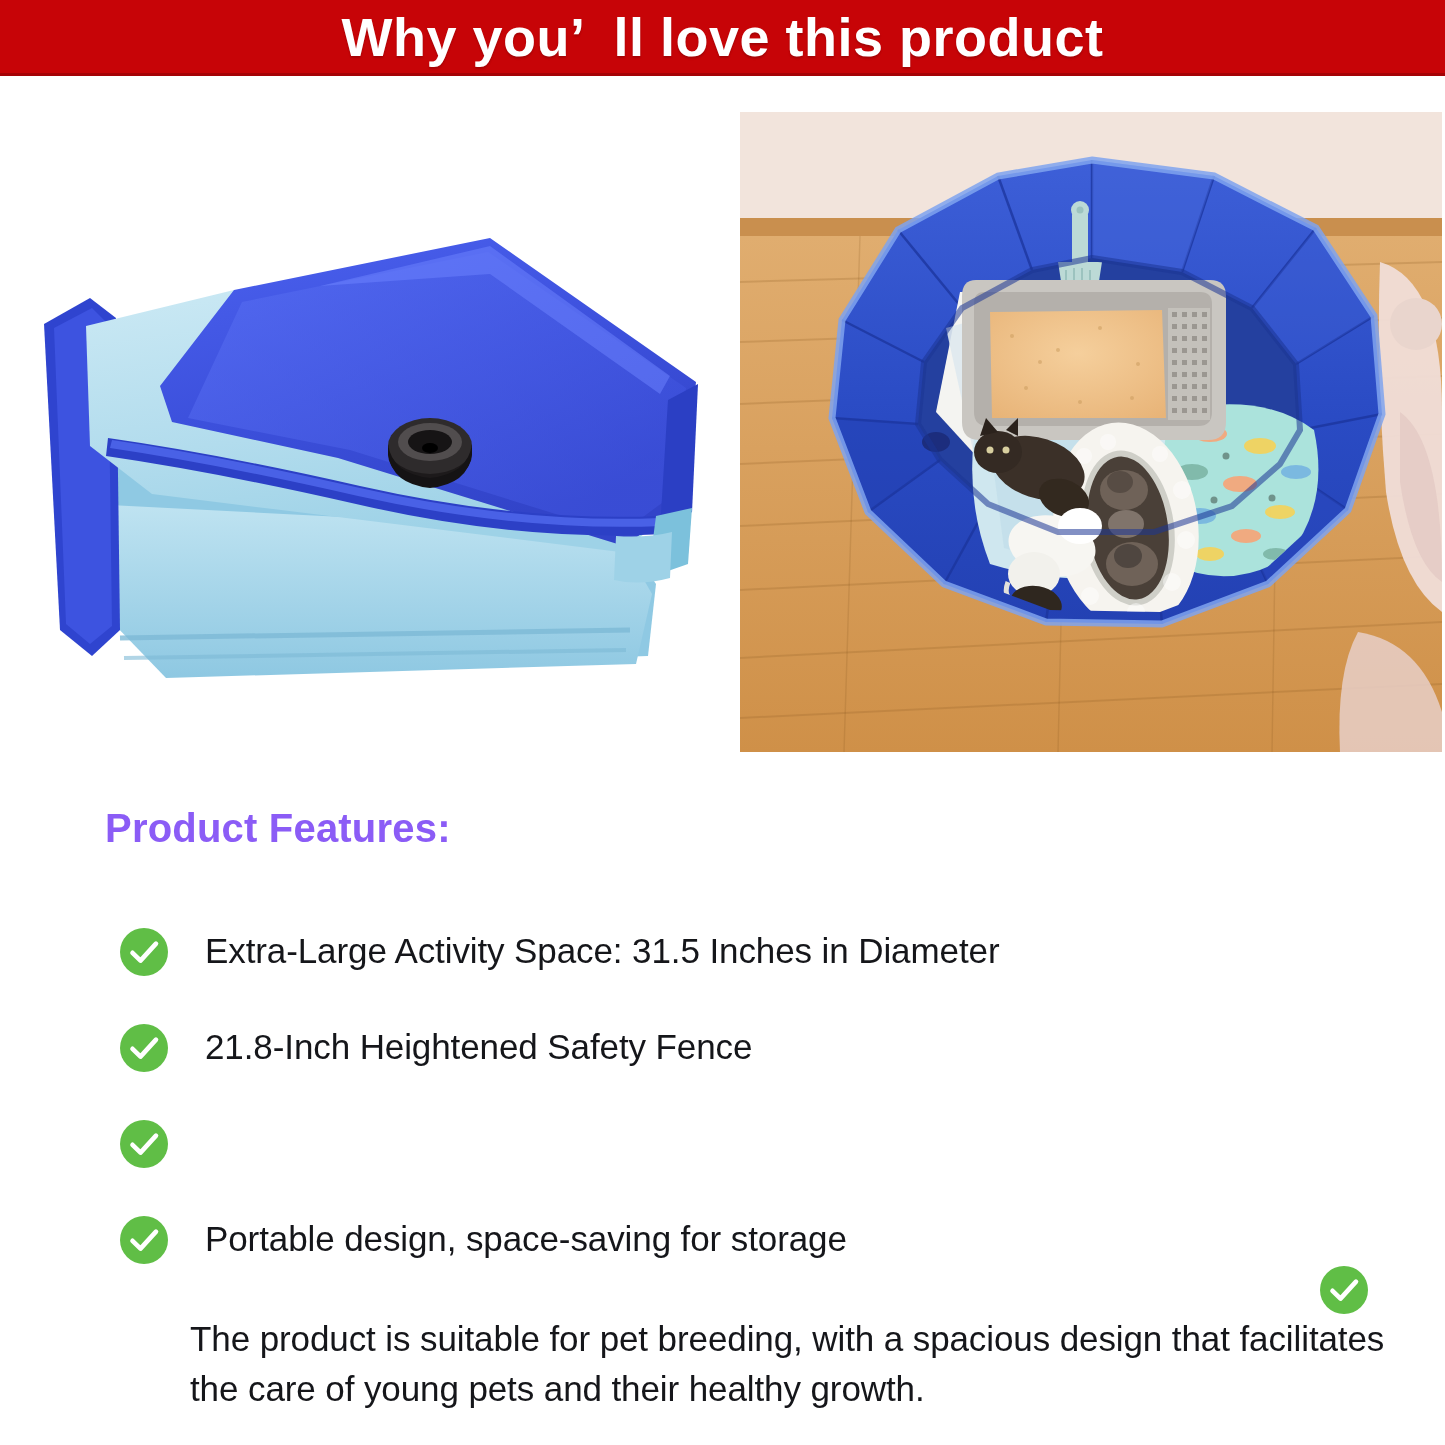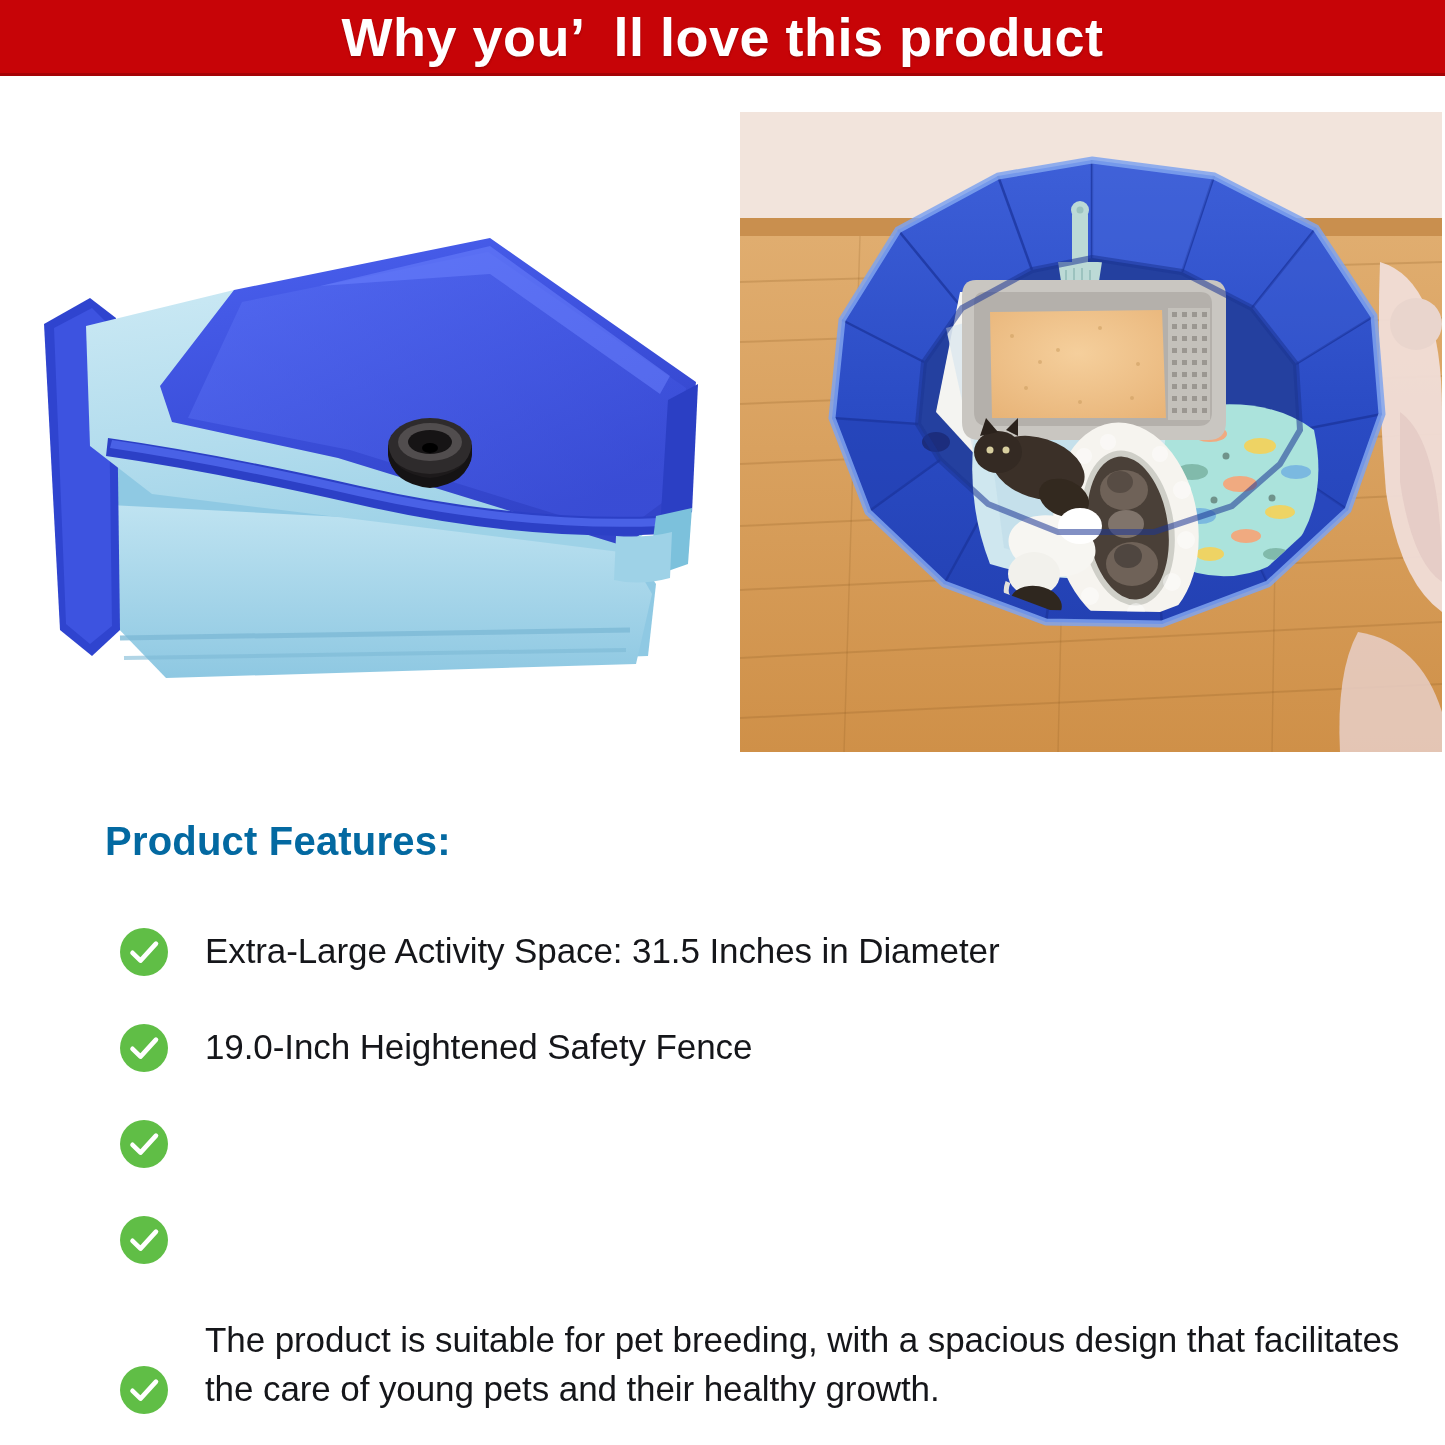--- a/index.html
+++ b/index.html
@@ -43,44 +43,43 @@
   .pen-photo {
     position:absolute; left:740px; top:36px; width:702px; height:640px;
     background:#f2e4dc; overflow:hidden;
   }
   .pen-photo svg { display:block; width:100%; height:100%; }
 
   
   .features { position:absolute; left:0; top:790px; width:1445px; }
   .features-heading {
     position:absolute; left:105px; top:16px;
-    font-size:40px; font-weight:bold; color:#0369a1;
+    font-size:40px; font-weight:bold; color:#8b5cf6;
     font-family:"Liberation Sans", sans-serif;
     letter-spacing:0.2px;
-    margin-top:13px;
   }
   .feature-list { position:absolute; left:0; top:90px; width:1445px; }
   .feature-row {
     position:relative;
     display:flex; align-items:flex-end;
     padding-left:120px; padding-right:40px;
     min-height:96px;
   }
   .check-icon {
     flex:0 0 auto; width:48px; height:48px; margin-top:2px; margin-right:37px;
   }
   .check-icon svg { display:block; width:48px; height:48px; }
   .feature-text {
     font-size:35px; color:#15161a; line-height:1.42;
     font-family:"Liberation Sans", sans-serif;
     max-width:1215px;
     font-weight:normal;
     letter-spacing:-0.1px;
   }
-  .feature-row.tall { min-height:150px; }
+  .feature-row.tall { min-height:150px;flex-direction:column; }
 </style>
 </head>
 <body>
 
 <div class="page">
 
   <div class="banner">
     <div class="banner-title">Why you’  ll love this product</div>
   </div>
 
@@ -380,39 +379,40 @@
         <span class="feature-text">Extra-Large Activity Space: 31.5 Inches in Diameter</span>
       </div>
 
       <div class="feature-row">
         <span class="check-icon">
           <svg viewBox="0 0 48 48" xmlns="http://www.w3.org/2000/svg">
             <circle cx="24" cy="24" r="24" fill="#60be46"></circle>
             <path d="M12.5 24.8 L20.5 32.6 L36 15.6" fill="none" stroke="#ffffff" stroke-width="4.6" stroke-linecap="round" stroke-linejoin="round"></path>
           </svg>
         </span>
-        <span class="feature-text">19.0-Inch Heightened Safety Fence</span>
+        <span class="feature-text">21.8-Inch Heightened Safety Fence</span>
       </div>
 
       <div class="feature-row">
         <span class="check-icon">
           <svg viewBox="0 0 48 48" xmlns="http://www.w3.org/2000/svg">
             <circle cx="24" cy="24" r="24" fill="#60be46"></circle>
             <path d="M12.5 24.8 L20.5 32.6 L36 15.6" fill="none" stroke="#ffffff" stroke-width="4.6" stroke-linecap="round" stroke-linejoin="round"></path>
           </svg>
         </span>
       </div>
 
       <div class="feature-row">
         <span class="check-icon">
           <svg viewBox="0 0 48 48" xmlns="http://www.w3.org/2000/svg">
             <circle cx="24" cy="24" r="24" fill="#60be46"></circle>
             <path d="M12.5 24.8 L20.5 32.6 L36 15.6" fill="none" stroke="#ffffff" stroke-width="4.6" stroke-linecap="round" stroke-linejoin="round"></path>
           </svg>
         </span>
+        <span class="feature-text">Portable design, space-saving for storage</span>
       </div>
 
       <div class="feature-row tall">
         <span class="check-icon">
           <svg viewBox="0 0 48 48" xmlns="http://www.w3.org/2000/svg">
             <circle cx="24" cy="24" r="24" fill="#60be46"></circle>
             <path d="M12.5 24.8 L20.5 32.6 L36 15.6" fill="none" stroke="#ffffff" stroke-width="4.6" stroke-linecap="round" stroke-linejoin="round"></path>
           </svg>
         </span>
         <span class="feature-text">The product is suitable for pet breeding, with a spacious design that facilitates the care of young pets and their healthy growth.</span>

